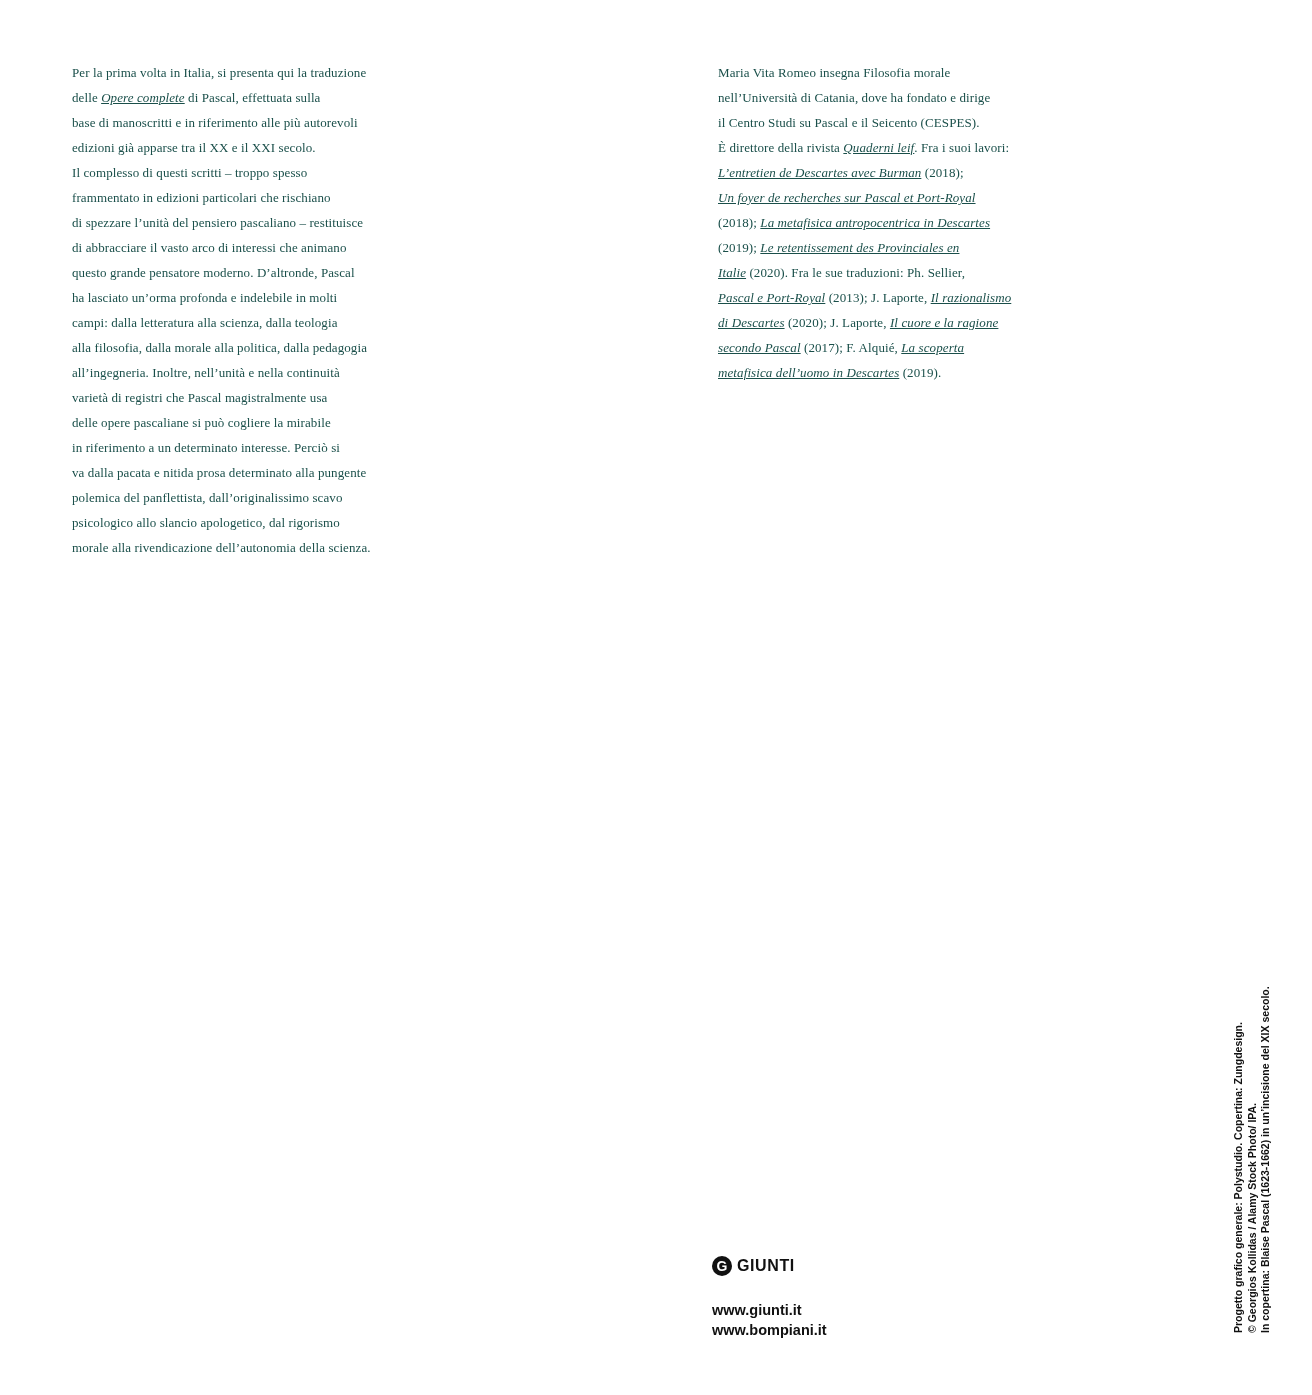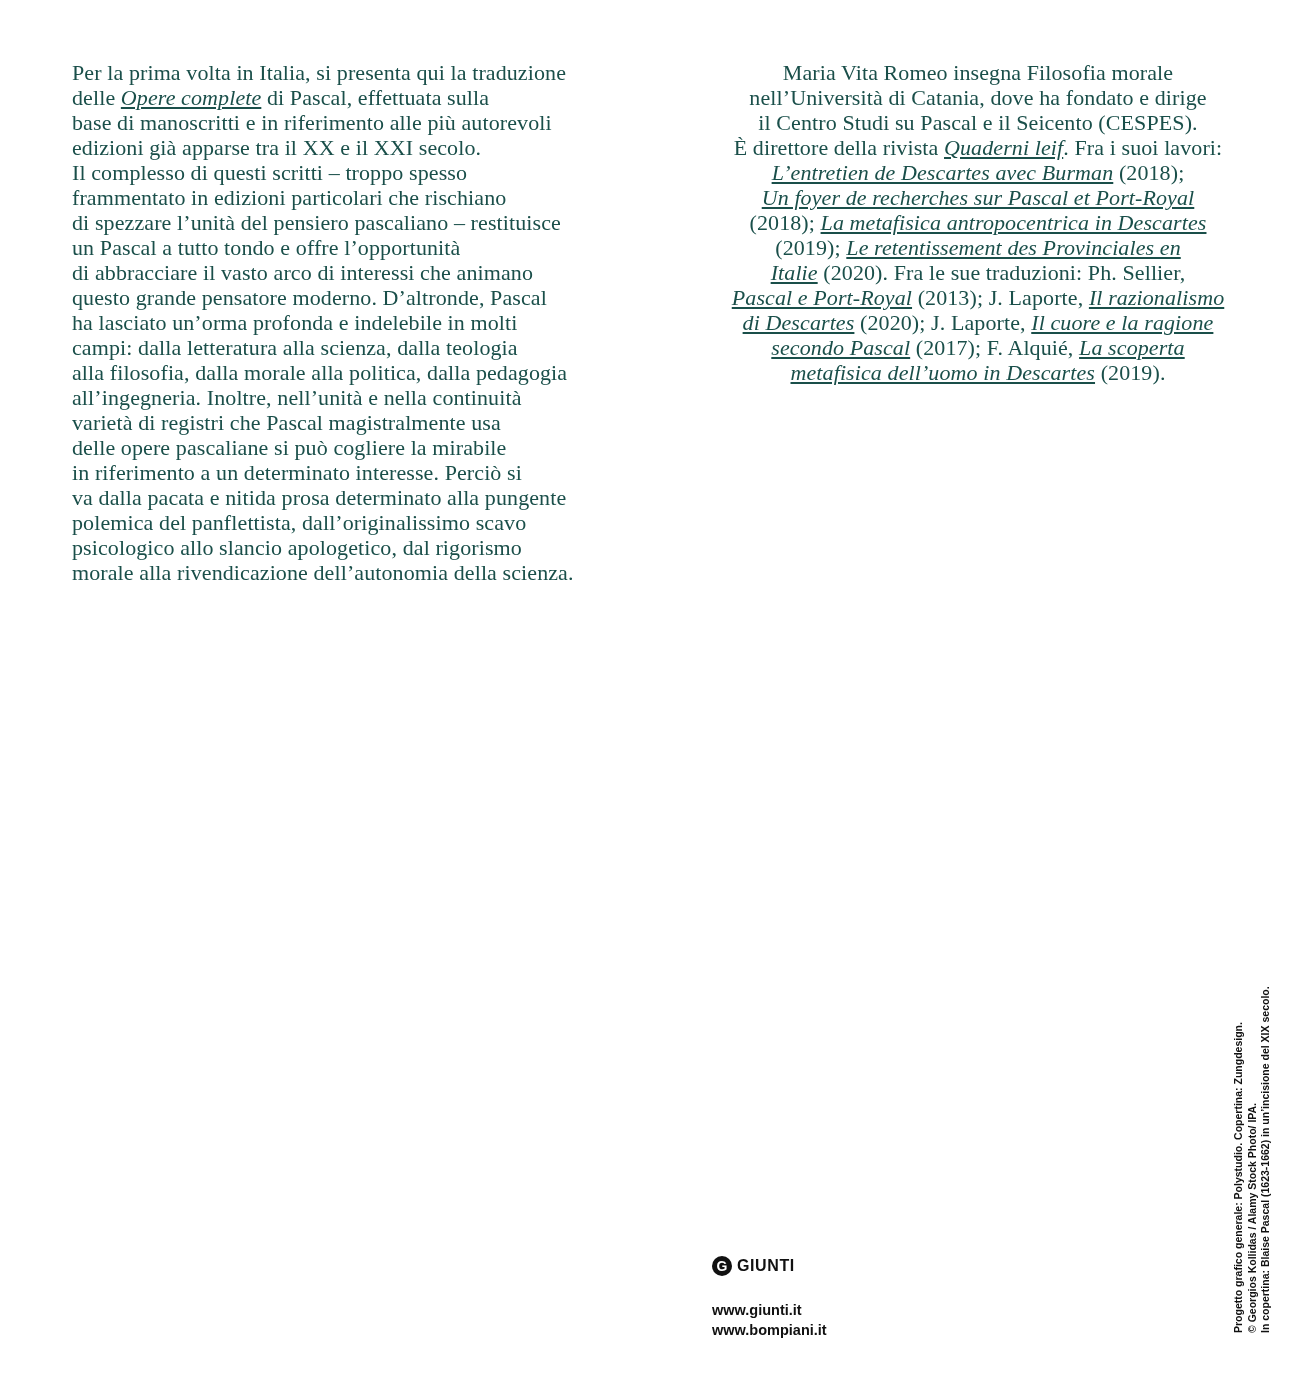--- a/index.html
+++ b/index.html
@@ -12,28 +12,28 @@
   .page{
     position:relative;
     width:1312px;height:1395px;
     background:var(--page-bg);
     overflow:hidden;
     font-family:"Liberation Serif", serif;
   }
   .col{
     position:absolute;
     color:var(--body-text);
-    font-size:22px;
+    font-size:13px;
     line-height:25px;
     letter-spacing:0.1px;
   }
   .col .line{white-space:nowrap;}
   .it{font-style:italic;text-decoration:underline;}
   .left-col{left:72px;top:60px;width:530px;}
-  .right-col{left:718px;top:60px;width:520px;text-align:center;}
+  .right-col{left:718px;top:60px;width:520px;}
   .spine{
     position:absolute;
     top:0;right:0;
     width:23px;height:100%;
   }
   .credits{
     position:absolute;
     top:973px;left:872px;width:360px;
     transform-origin:top right;
     transform:rotate(-90deg);
@@ -70,21 +70,20 @@
 <div class="page">
 
   <div class="col left-col">
       <div class="line"><span>Per la prima volta in Italia, si presenta qui la traduzione</span></div>
       <div class="line"><span>delle </span><span class="it">Opere complete</span><span> di Pascal, effettuata sulla</span></div>
       <div class="line"><span>base di manoscritti e in riferimento alle più autorevoli</span></div>
       <div class="line"><span>edizioni già apparse tra il XX e il XXI secolo.</span></div>
       <div class="line"><span>Il complesso di questi scritti – troppo spesso</span></div>
       <div class="line"><span>frammentato in edizioni particolari che rischiano</span></div>
       <div class="line"><span>di spezzare l’unità del pensiero pascaliano – restituisce</span></div>
-      <div class="line"><span>un Pascal a tutto tondo e offre l’opportunità</span></div>
       <div class="line"><span>di abbracciare il vasto arco di interessi che animano</span></div>
       <div class="line"><span>questo grande pensatore moderno. D’altronde, Pascal</span></div>
       <div class="line"><span>ha lasciato un’orma profonda e indelebile in molti</span></div>
       <div class="line"><span>campi: dalla letteratura alla scienza, dalla teologia</span></div>
       <div class="line"><span>alla filosofia, dalla morale alla politica, dalla pedagogia</span></div>
       <div class="line"><span>all’ingegneria. Inoltre, nell’unità e nella continuità</span></div>
       <div class="line"><span>varietà di registri che Pascal magistralmente usa</span></div>
       <div class="line"><span>delle opere pascaliane si può cogliere la mirabile</span></div>
       <div class="line"><span>in riferimento a un determinato interesse. Perciò si</span></div>
       <div class="line"><span>va dalla pacata e nitida prosa determinato alla pungente</span></div>

